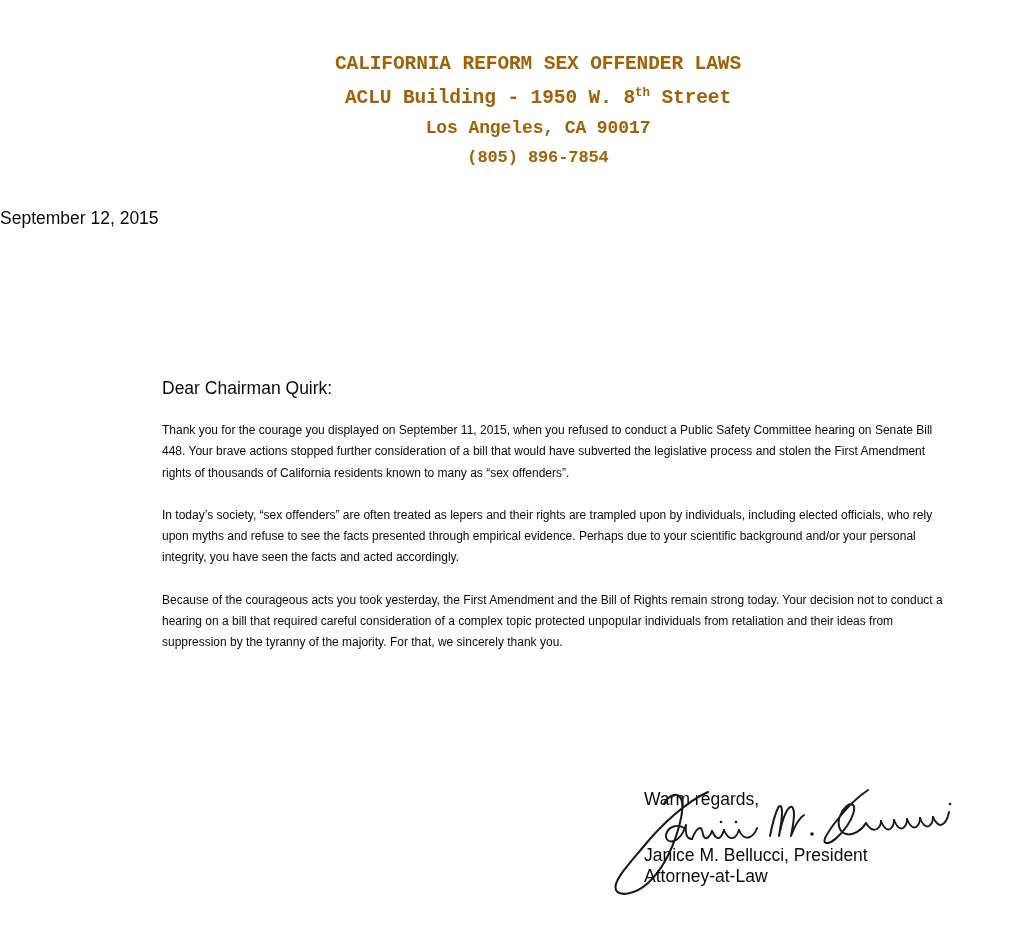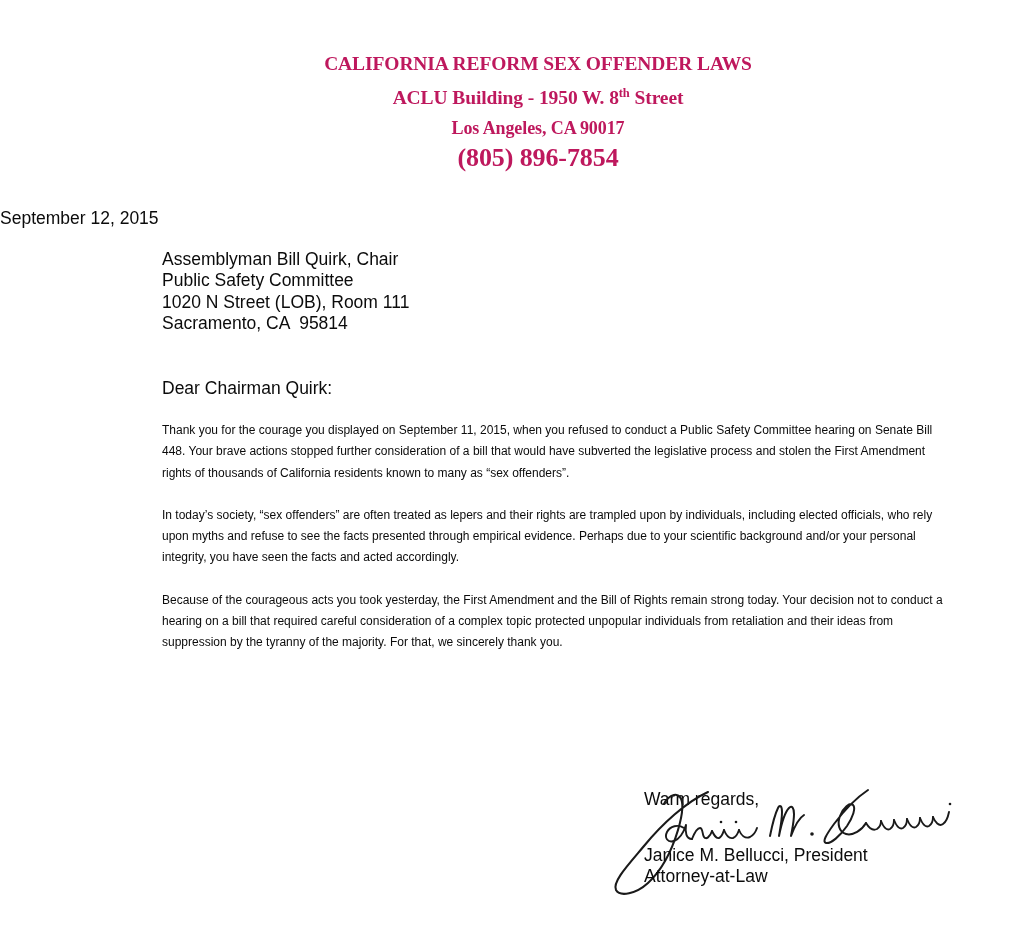--- a/index.html
+++ b/index.html
@@ -20,30 +20,30 @@
 
   
   .letterhead {
     position: absolute;
     left: 0;
     top: 50px;
     width: 1024px;
     text-align: center;
   }
   .letterhead-line {
-    font-family: Liberation Serif, serif;
+    font-family: Liberation Mono, monospace;
     font-weight: bold;
-    color: #be185d;
+    color: #a16207;
     letter-spacing: -0.1px;
     margin-left: 52px;
   }
   .lh-1 { font-size: 19.5px; line-height: 28px; }
   .lh-2 { font-size: 19.5px; line-height: 30px; }
   .lh-3 { font-size: 18px; line-height: 30px; }
-  .lh-4 { font-size: 26px; line-height: 30px; }
+  .lh-4 { font-size: 17px; line-height: 30px; }
   .sup {
     font-size: 12.5px;
     vertical-align: 7px;
     font-weight: bold;
   }
 
   
   .date-line {
     position: absolute;
     left: 0;
@@ -124,26 +124,20 @@
 
   <div class="letterhead">
     <div class="letterhead-line lh-1">CALIFORNIA REFORM SEX OFFENDER LAWS</div>
     <div class="letterhead-line lh-2"><span>ACLU Building - 1950 W. 8</span><span class="sup">th</span><span> Street</span></div>
     <div class="letterhead-line lh-3">Los Angeles, CA 90017</div>
     <div class="letterhead-line lh-4">(805) 896-7854</div>
   </div>
 
   <div class="date-line">September 12, 2015</div>
 
-  <div class="recipient">
-    <div>Assemblyman Bill Quirk, Chair</div>
-    <div>Public Safety Committee</div>
-    <div>1020 N Street (LOB), Room 111</div>
-    <div>Sacramento, CA  95814</div>
-  </div>
 
   <div class="salutation">Dear Chairman Quirk:</div>
 
   <div class="body-block">
     <p class="para">Thank you for the courage you displayed on September 11, 2015, when you refused to conduct a Public Safety Committee hearing on Senate Bill 448.  Your brave actions stopped further consideration of a bill that would have subverted the legislative process and stolen the First Amendment rights of thousands of California residents known to many as “sex offenders”.</p>
     <p class="para">In today’s society, “sex offenders” are often treated as lepers and their rights are trampled upon by individuals, including elected officials, who rely upon myths and refuse to see the facts presented through empirical evidence.  Perhaps due to your scientific background and/or your personal integrity, you have seen the facts and acted accordingly.</p>
     <p class="para">Because of the courageous acts you took yesterday, the First Amendment and the Bill of Rights remain strong today.  Your decision not to conduct a hearing on a bill that required careful consideration of a complex topic protected unpopular individuals from retaliation and their ideas from suppression by the tyranny of the majority.  For that, we sincerely thank you.</p>
   </div>
 
   <div class="closing">Warm regards,</div>

